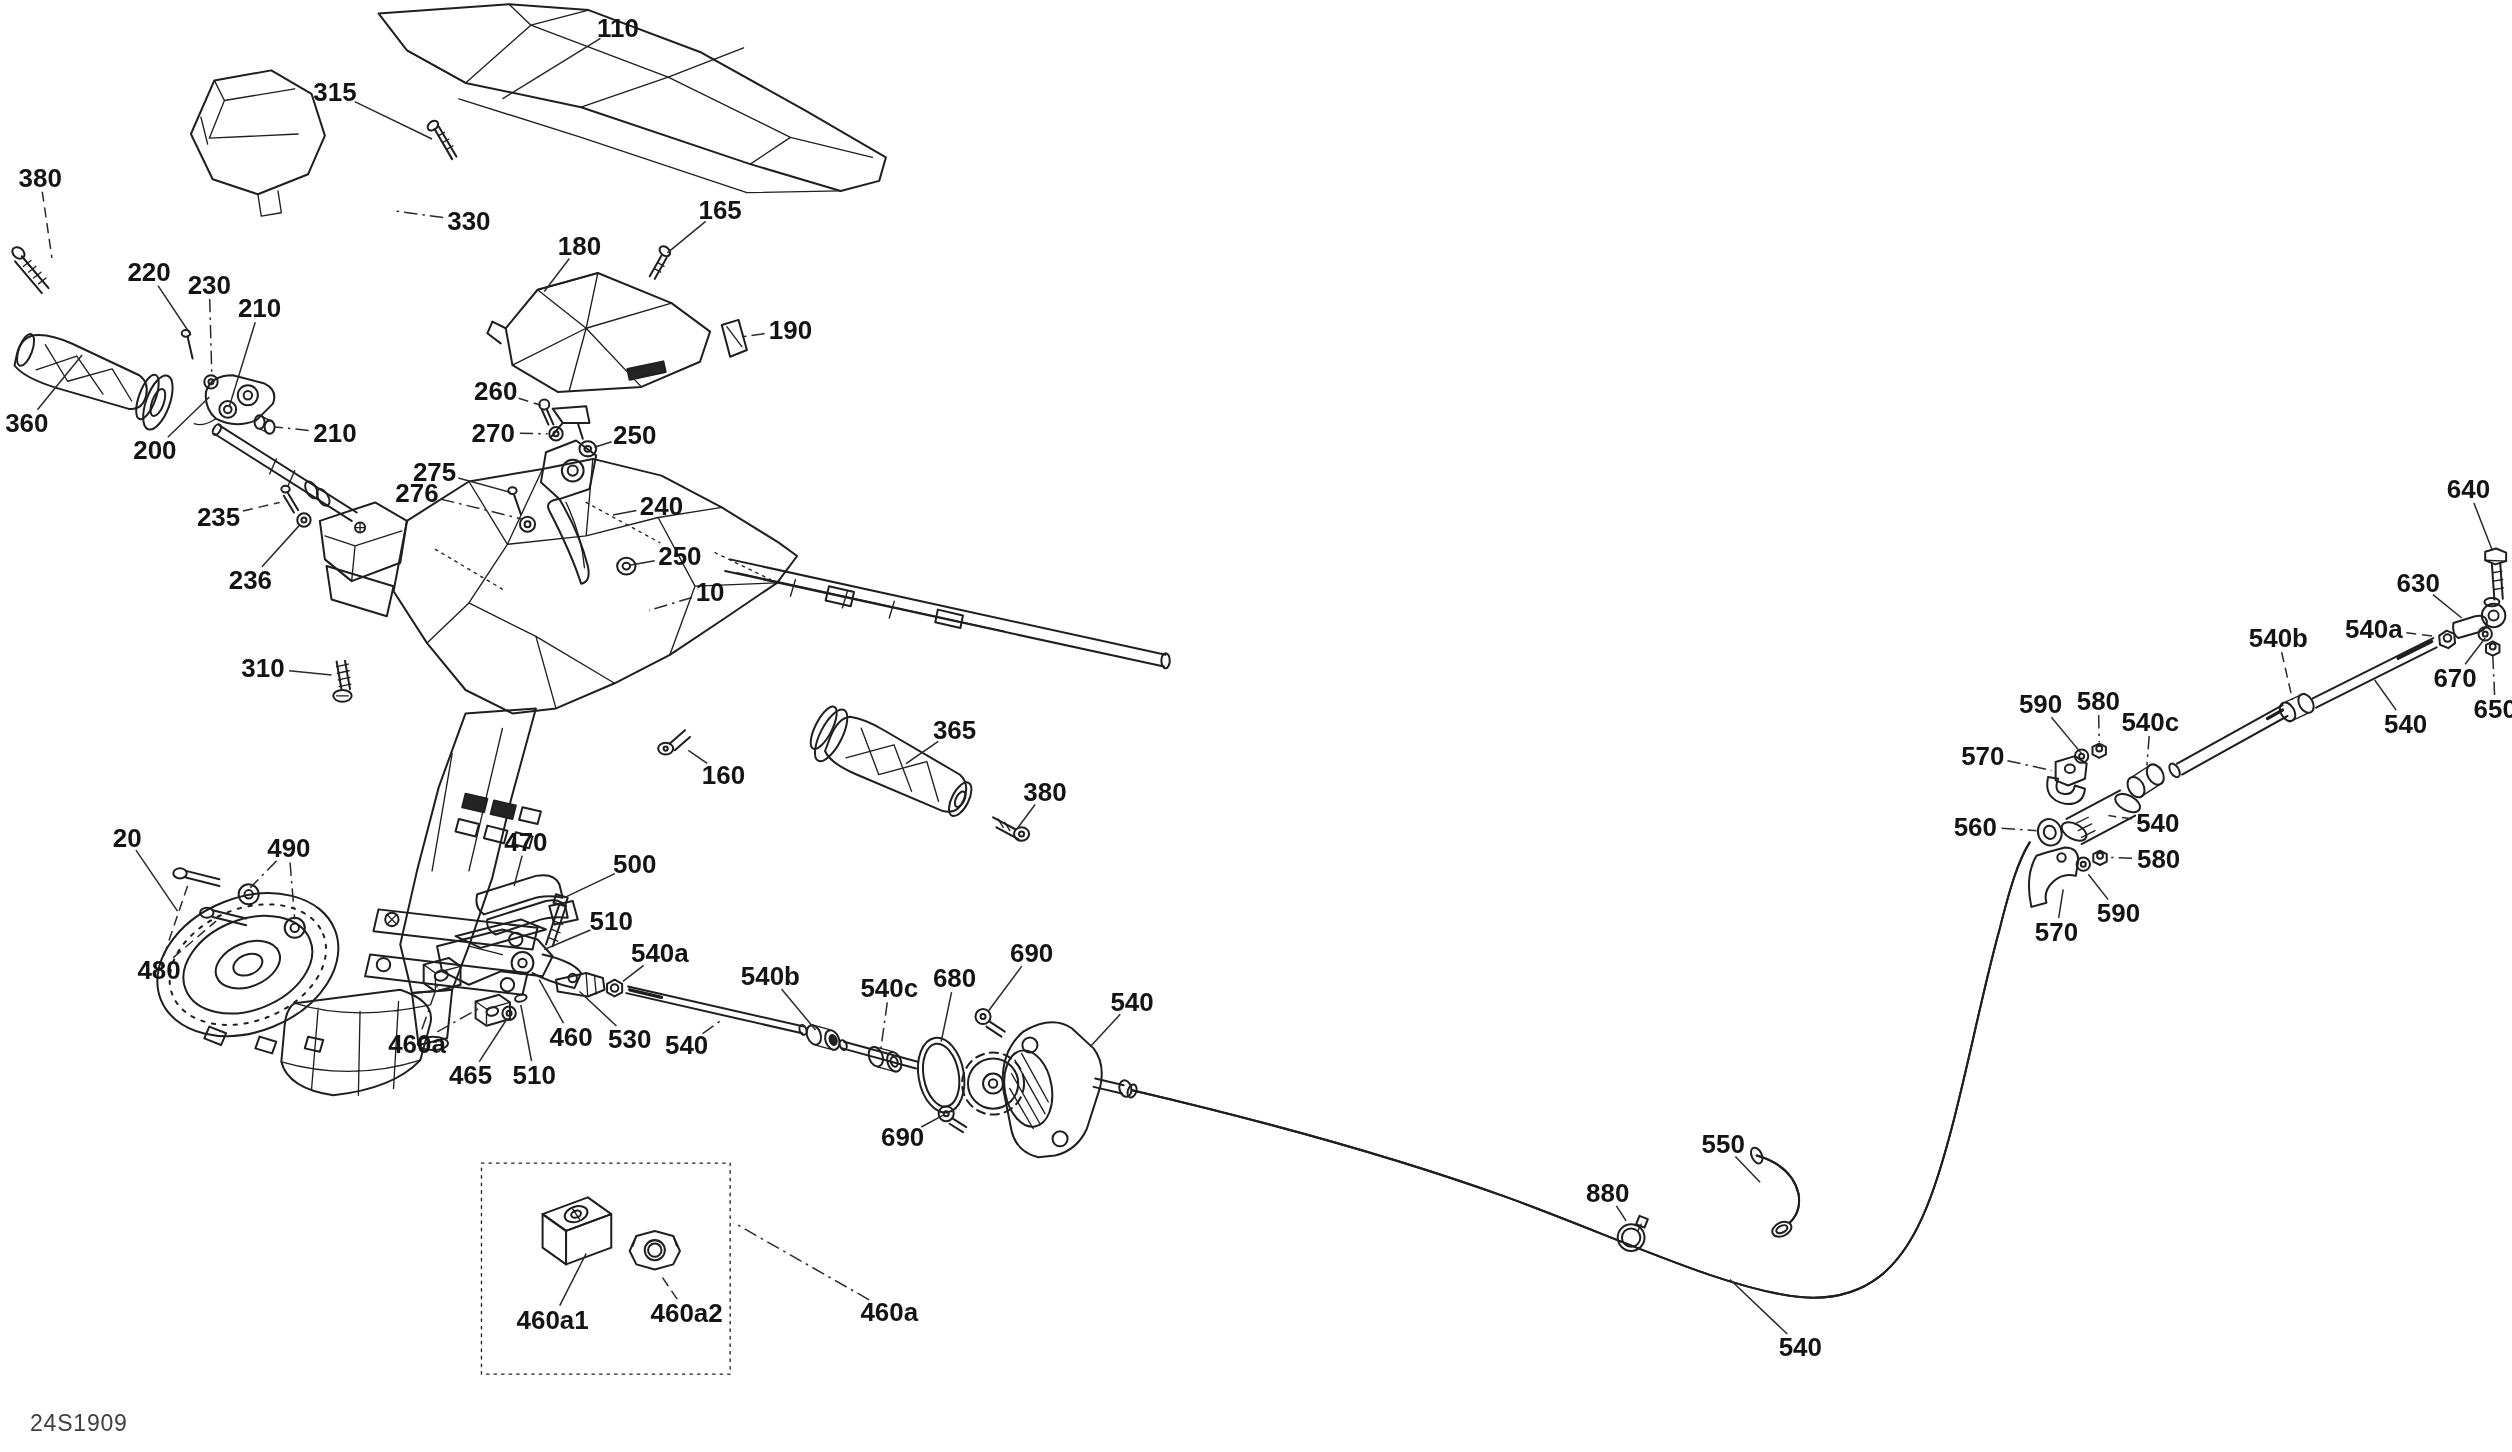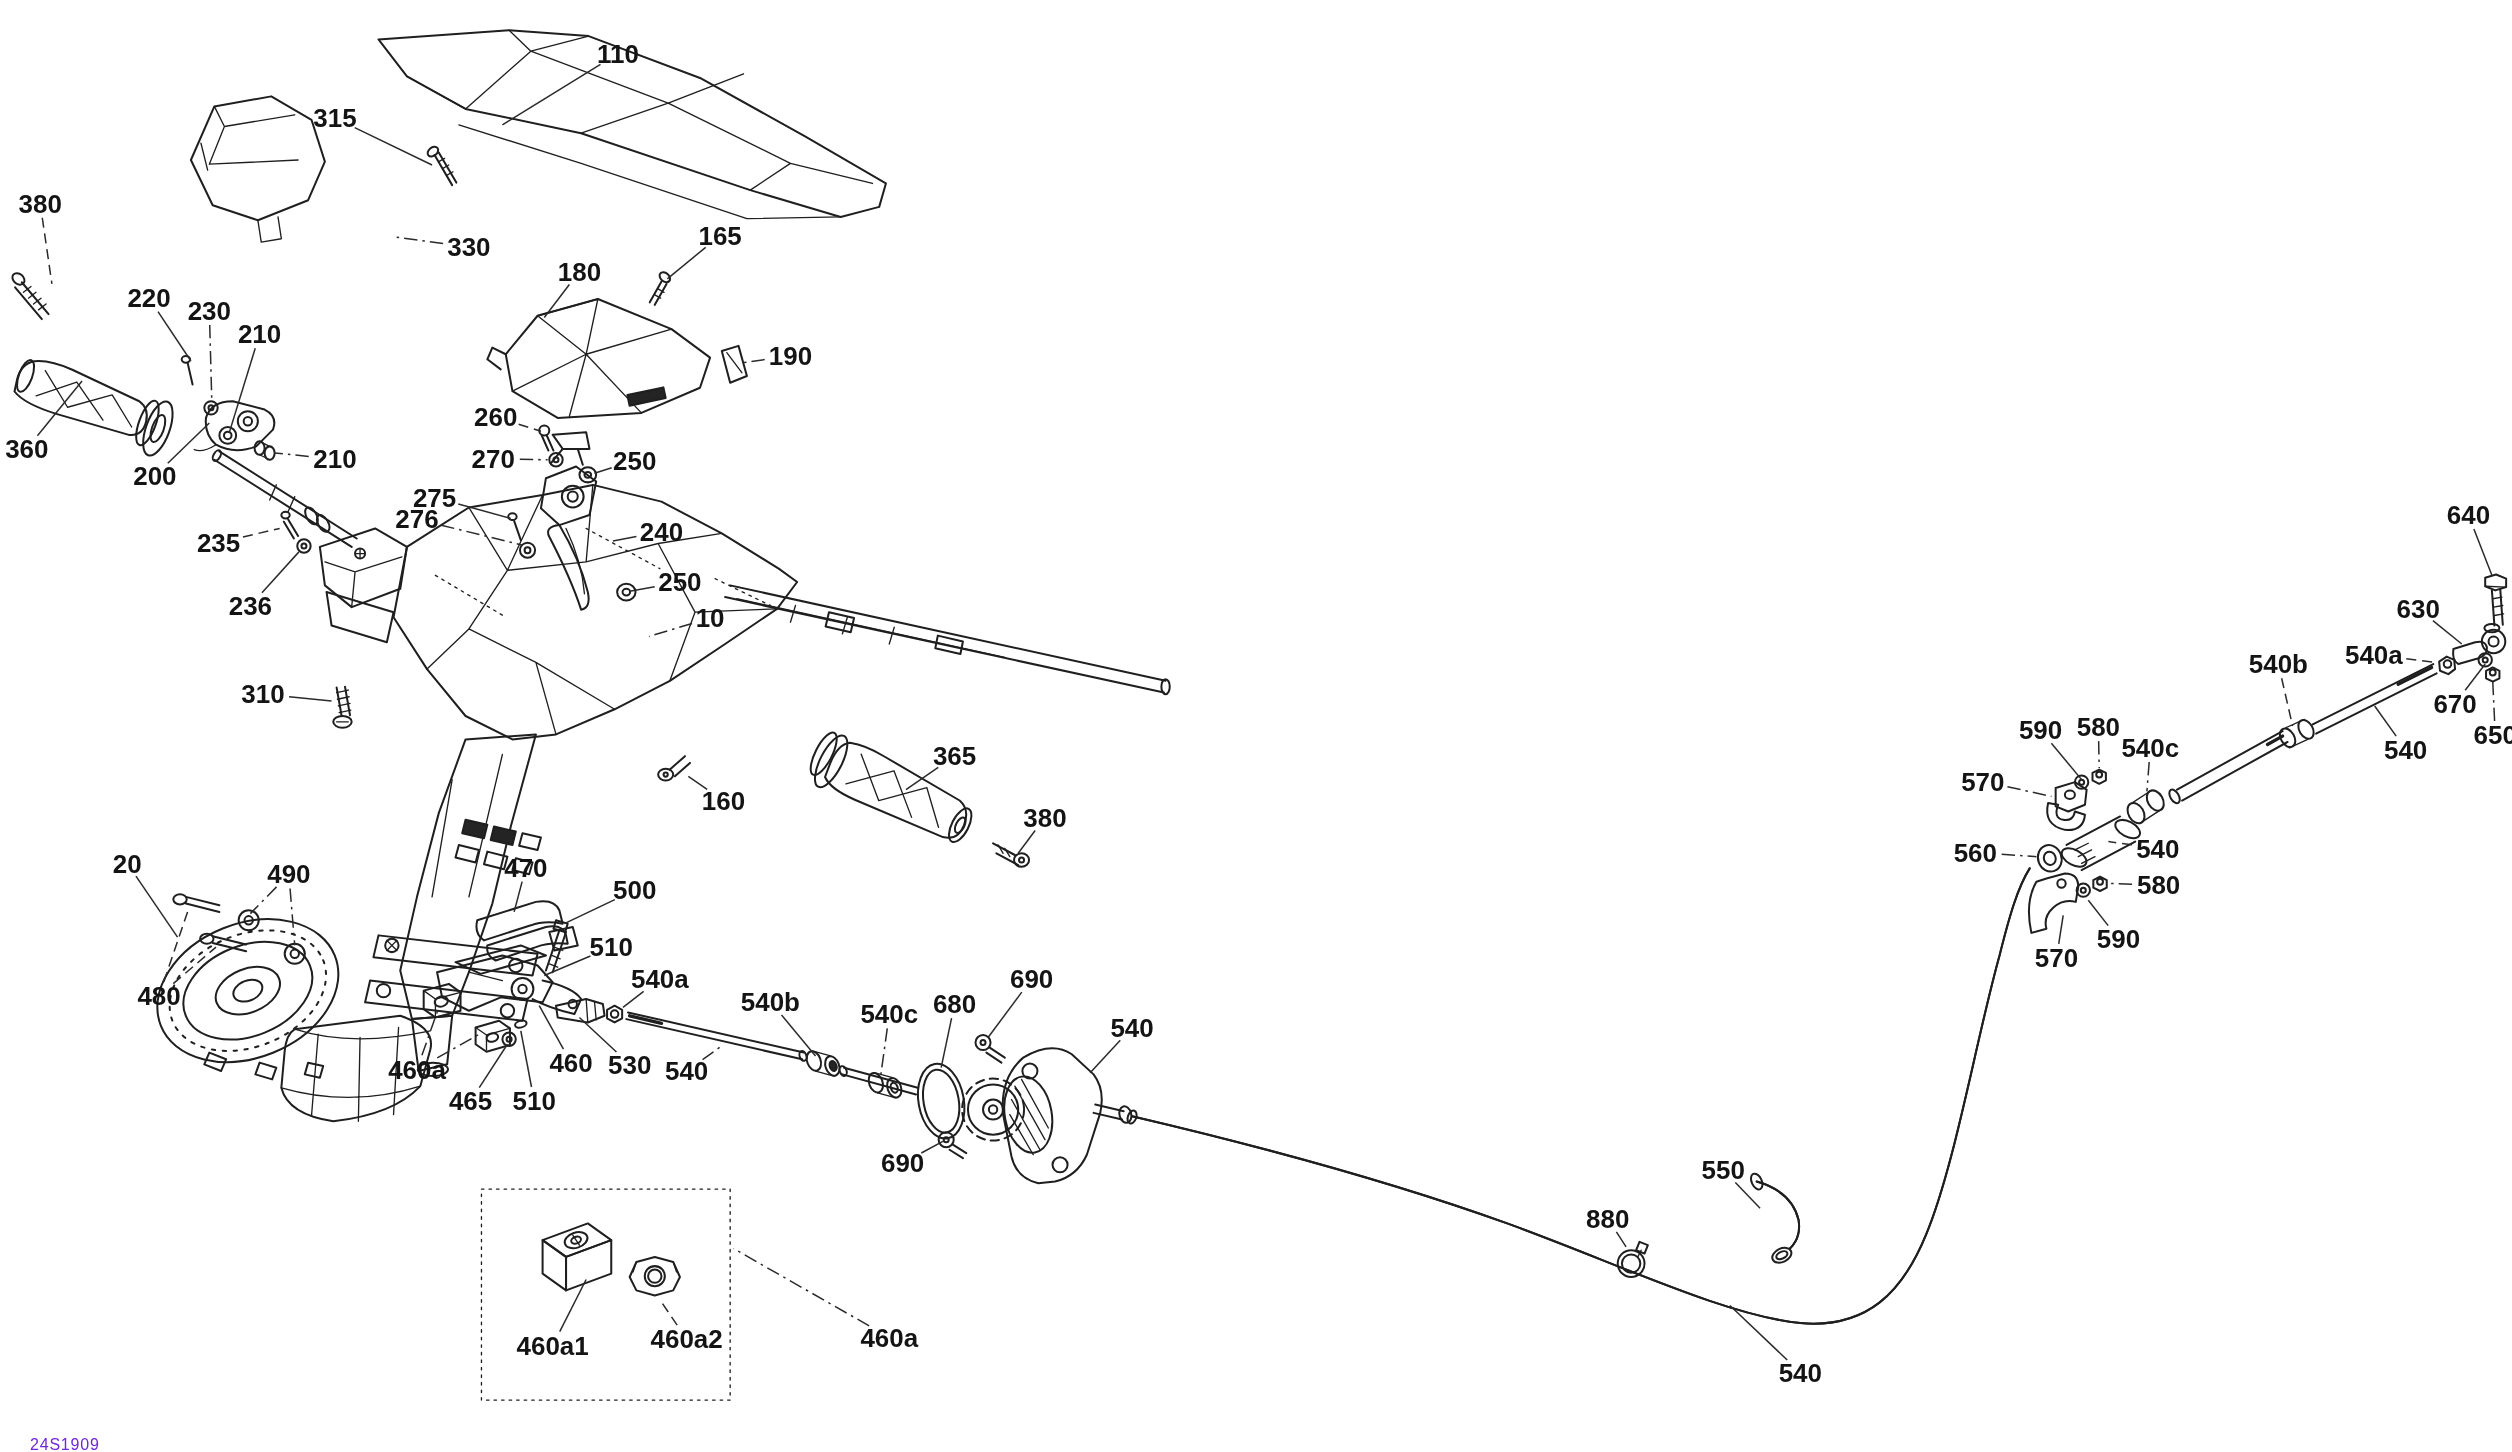--- a/index.html
+++ b/index.html
@@ -1,30 +1,30 @@
 <!DOCTYPE html>
 <html style="font-size:13.4px"><head>
 <meta charset="utf-8">
 <style>
   html,body{margin:0;padding:0;background:#ffffff;}
   body{width:2512px;height:1452px;position:relative;overflow:hidden;
        font-family:"Liberation Sans",sans-serif;}
-  #stage{position:absolute;inset:0;margin-top:26px;}
+  #stage{position:absolute;inset:0;}
   svg{position:absolute;top:0;left:0;}
   .sketch path,.sketch line,.sketch polyline,.sketch ellipse,.sketch circle,.sketch rect,.sketch polygon{
     fill:none;stroke:#1f1f1f;stroke-width:2.4;stroke-linejoin:round;stroke-linecap:round;}
   .sketch .fill-dark{fill:#242424;stroke:#1f1f1f;}
   .sketch .fill-white{fill:#ffffff;}
   .sketch .thin{stroke-width:1.6;}
   .sketch .thick{stroke-width:4;}
   .callout-text{font-family:"Liberation Sans",sans-serif;font-size:31px;font-weight:700;
     fill:#141414;text-anchor:middle;}
   .leader{stroke:#2b2b2b;stroke-width:1.8;fill:none;}
-  #doc-code{position:absolute;left:30px;top:1410px;font-size:16px;font-weight:400;
-    color:#6d28d9;letter-spacing:0.8px;}
+  #doc-code{position:absolute;left:30px;top:1410px;font-size:23px;font-weight:400;
+    color:#404040;letter-spacing:0.8px;}
 </style>
 </head>
 <body>
 
 <div id="stage">
   <svg width="2512" height="1452" viewBox="0 0 3000 1734">
 
     <g class="sketch">
 
       <g>

